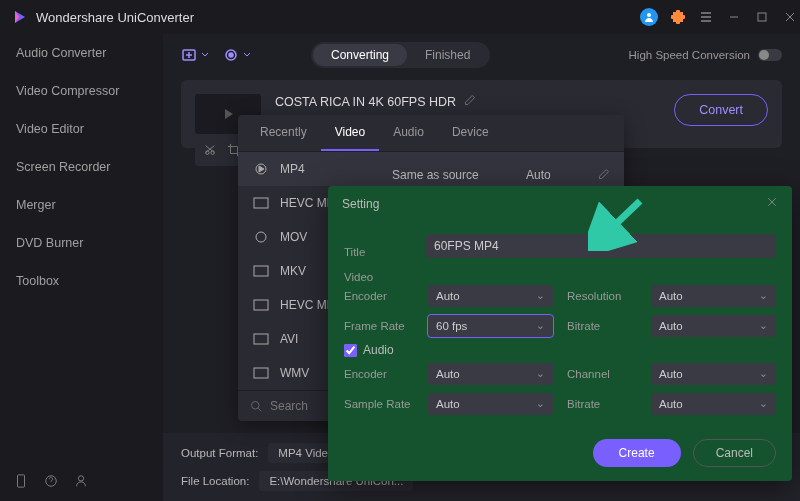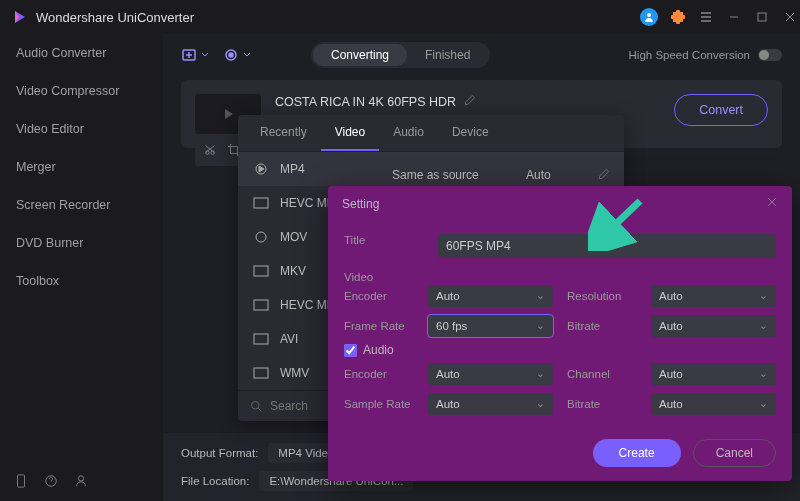--- a/index.html
+++ b/index.html
@@ -50,24 +50,24 @@
 .format-body { display: flex; }
 .format-left { width: 140px; background: #2a2a33; max-height: 320px; overflow: hidden; }
 .format-left .fmt { display: flex; align-items: center; gap: 10px; padding: 10px 14px; color: #bbb; cursor: pointer; font-size: 12px; }
 .format-left .fmt.active { background: #34343f; }
 .format-left .fmt .fico { width: 18px; height: 14px; display: flex; align-items: center; justify-content: center; }
 .format-right { flex: 1; background: #34343f; padding: 10px 14px; }
 .format-right .rrow { display: flex; align-items: flex-start; justify-content: space-between; color: #bbb; font-size: 12px; padding: 6px 0; }
 .format-search { padding: 8px 12px; border-top: 1px solid #1e1e25; color: #777; display: flex; align-items: center; gap: 8px; }
 
 
-.setting-modal { position: absolute; left: 328px; top: 186px; width: 464px; height: 295px; background: #701a75; border-radius: 4px; box-shadow: 0 8px 30px rgba(0,0,0,.5); z-index: 10; display: flex; flex-direction: column; }
+.setting-modal { position: absolute; left: 328px; top: 186px; width: 464px; height: 295px; background: #14532d; border-radius: 4px; box-shadow: 0 8px 30px rgba(0,0,0,.5); z-index: 10; display: flex; flex-direction: column; }
 .setting-head { display: flex; align-items: center; justify-content: space-between; padding: 10px 14px; color: #bbb; }
 .setting-body { padding: 6px 16px; flex: 1; overflow: auto; }
-.sb-row { display: flex; align-items: flex-start; padding: 7px 0; gap: 24px; font-size: 11.5px; }
+.sb-row { display: flex; align-items: flex-end; padding: 7px 0; gap: 12px; font-size: 11.5px; }
 .sb-label { width: 70px; color: #999; }
 .sb-input { flex: 1; background: #3a3a44; border: none; color: #ccc; padding: 5px 8px; border-radius: 3px; font-size: 12px; }
 .sb-section { color: #999; font-size: 11.5px; margin: 6px 0 2px; }
 .sb-grid { display: grid; grid-template-columns: 70px 1fr 70px 1fr; gap: 8px 14px; align-items: center; margin-bottom: 4px; }
 .sb-grid .lbl { color: #999; font-size: 11.5px; }
 .selwrap { position: relative; }
 .selwrap::after { content: "⌄"; position: absolute; right: 8px; top: 4px; color: #888; font-size: 11px; pointer-events: none; }
 .selwrap select { width: 100%; background: #3a3a44; border: none; color: #ccc; padding: 5px 8px; border-radius: 3px; font-size: 11.5px; appearance: none; }
 .selwrap.highlight select { outline: 1px solid #7a5fff; }
 .chk { display: flex; align-items: center; gap: 6px; color: #bbb; margin: 6px 0; }
@@ -126,22 +126,22 @@
         </svg>
       </span>
   </div>
 </div>
 
 <div class="mainrow">
   <div class="sidebar">
     <div class="item">Audio Converter</div>
     <div class="item">Video Compressor</div>
     <div class="item">Video Editor</div>
+    <div class="item">Screen Recorder</div>
     <div class="item">Merger</div>
-    <div class="item">Screen Recorder</div>
     <div class="item">DVD Burner</div>
     <div class="item">Toolbox</div>
     <div class="bottom">
       <span><svg width="14" height="14" viewBox="0 0 16 16" fill="none" stroke="currentColor">
             <rect x="4" y="1" width="8" height="14" rx="1"></rect>
           </svg></span>
       <span><svg width="14" height="14" viewBox="0 0 16 16" fill="none" stroke="currentColor">
             <circle cx="8" cy="8" r="6"></circle>
             <path d="M6 6c0-1 1-2 2-2s2 1 2 2-2 1-2 3"></path>
           </svg></span>

